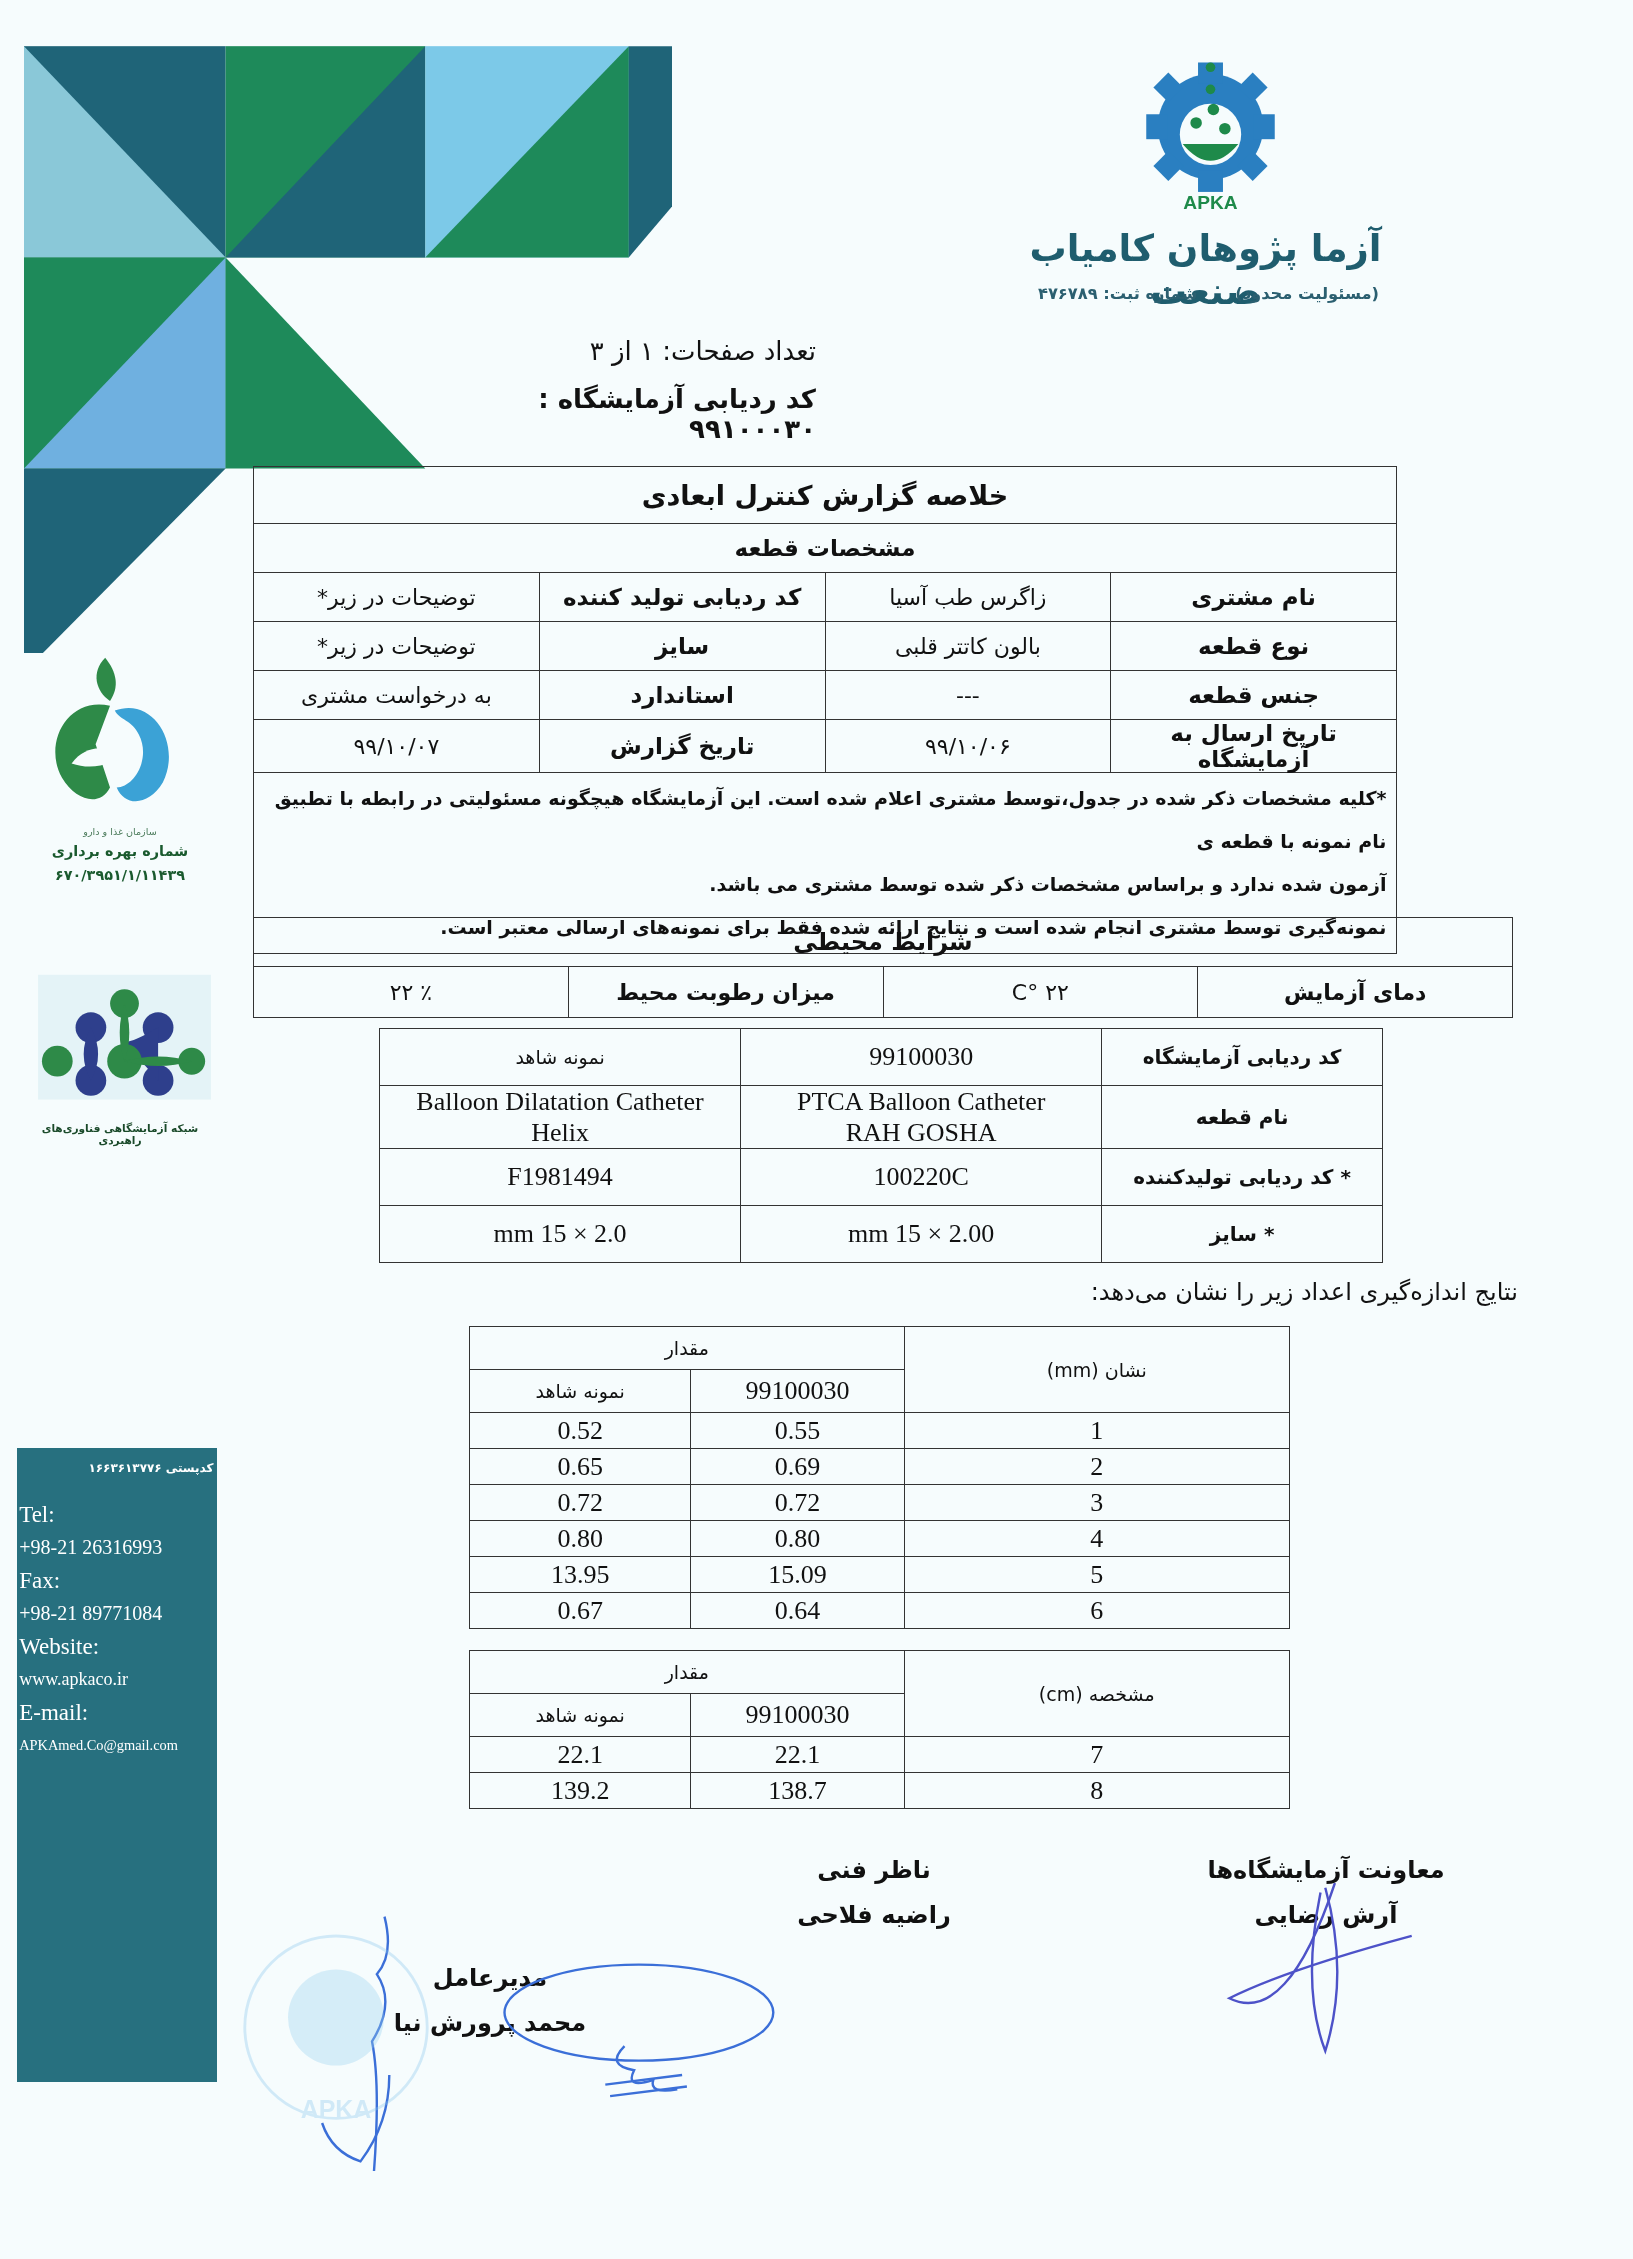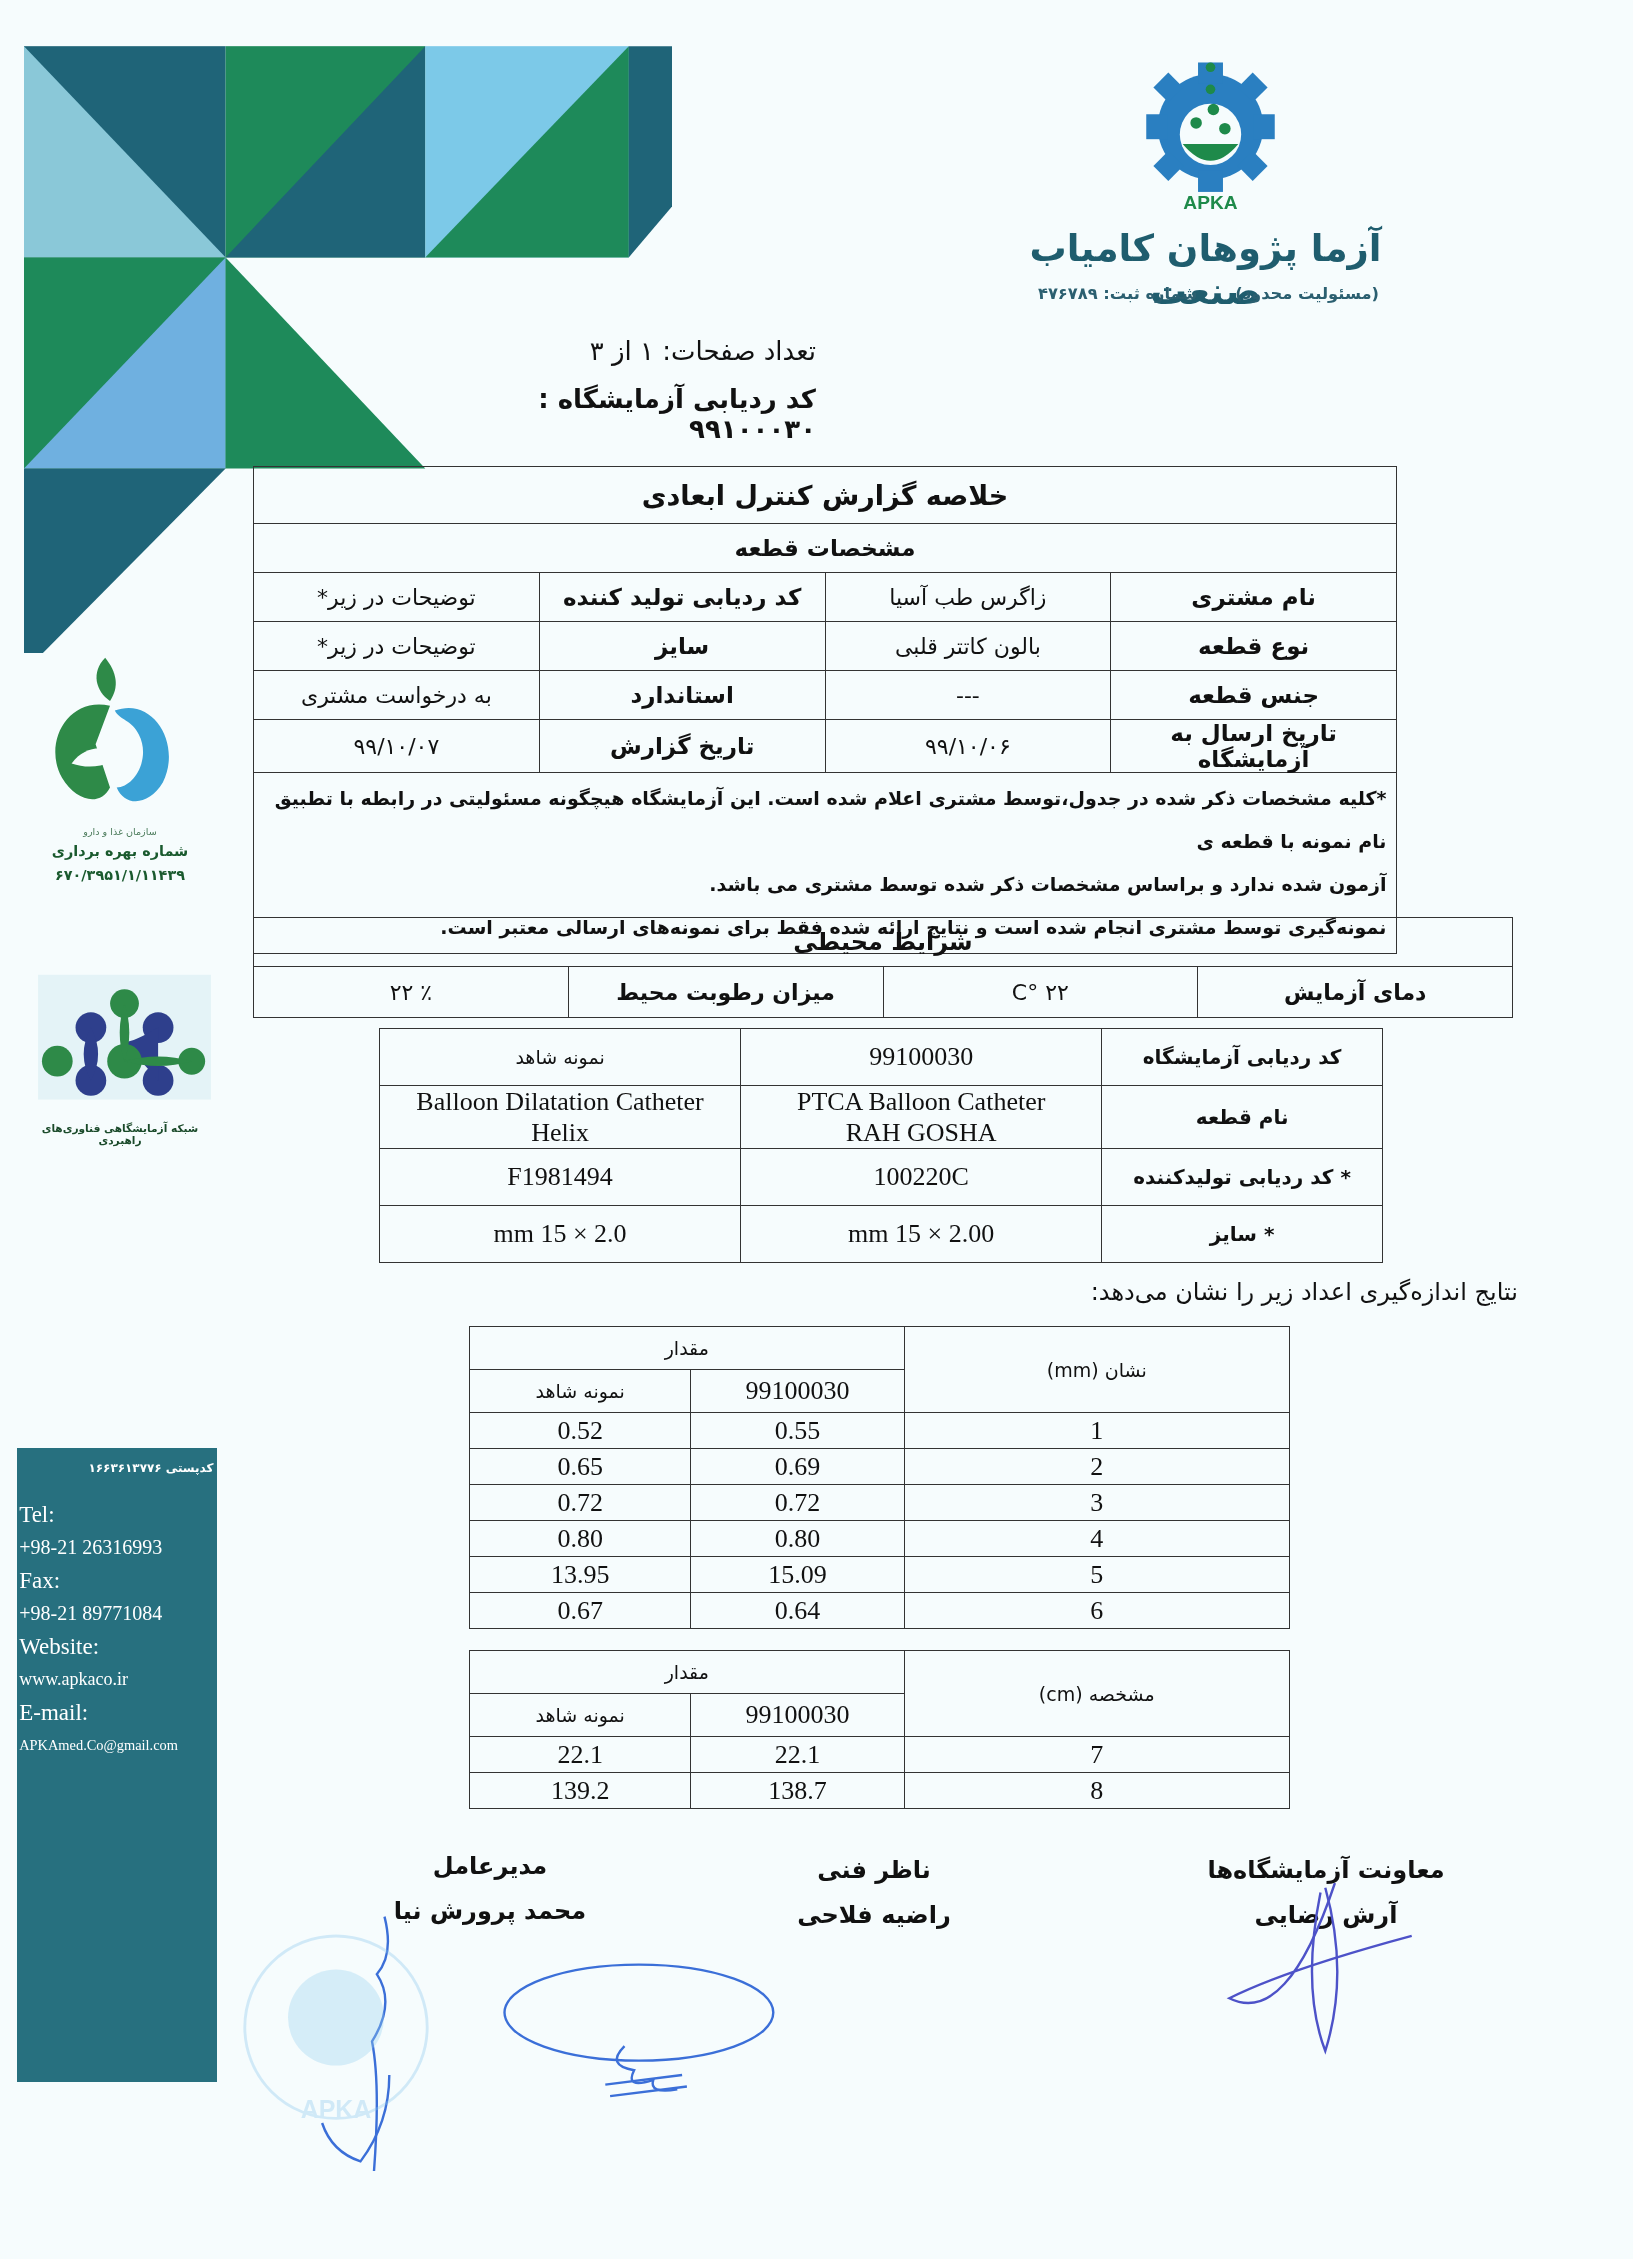--- a/index.html
+++ b/index.html
@@ -237,21 +237,21 @@
   </table>
 
 <div class="sig" style="left:1182px;top:1856px">
   <div>معاونت آزمایشگاه‌ها</div>
   <div style="margin-top:17.3px">آرش رضایی</div>
 </div>
 <div class="sig" style="left:730px;top:1856px">
   <div>ناظر فنی</div>
   <div style="margin-top:17.3px">راضیه فلاحی</div>
 </div>
-<div class="sig" style="left:346px;top:1852px">
+<div class="sig" style="left:346px;top:1964px">
   <div>مدیرعامل</div>
   <div style="margin-top:17.3px">محمد پرورش نیا</div>
 </div>
 <svg class="abs" style="left:240px;top:1883px;width:1249px;height:288px" viewBox="0 0 1300 300">
   <g fill="none" stroke="#3b6fd8" stroke-width="2.5">
     <ellipse cx="415" cy="135" rx="140" ry="50"></ellipse>
     <path d="M400,170 q-20,20 10,25 q-10,20 20,10 q-5,15 25,10"></path>
     <path d="M380,210 l80,-10 M385,222 l80,-10"></path>
     <path d="M150,35 q10,40 -8,60 q20,30 -5,70 q10,50 0,160"></path>
     <path d="M85,250 q10,30 40,40 q30,-40 30,-90"></path>

